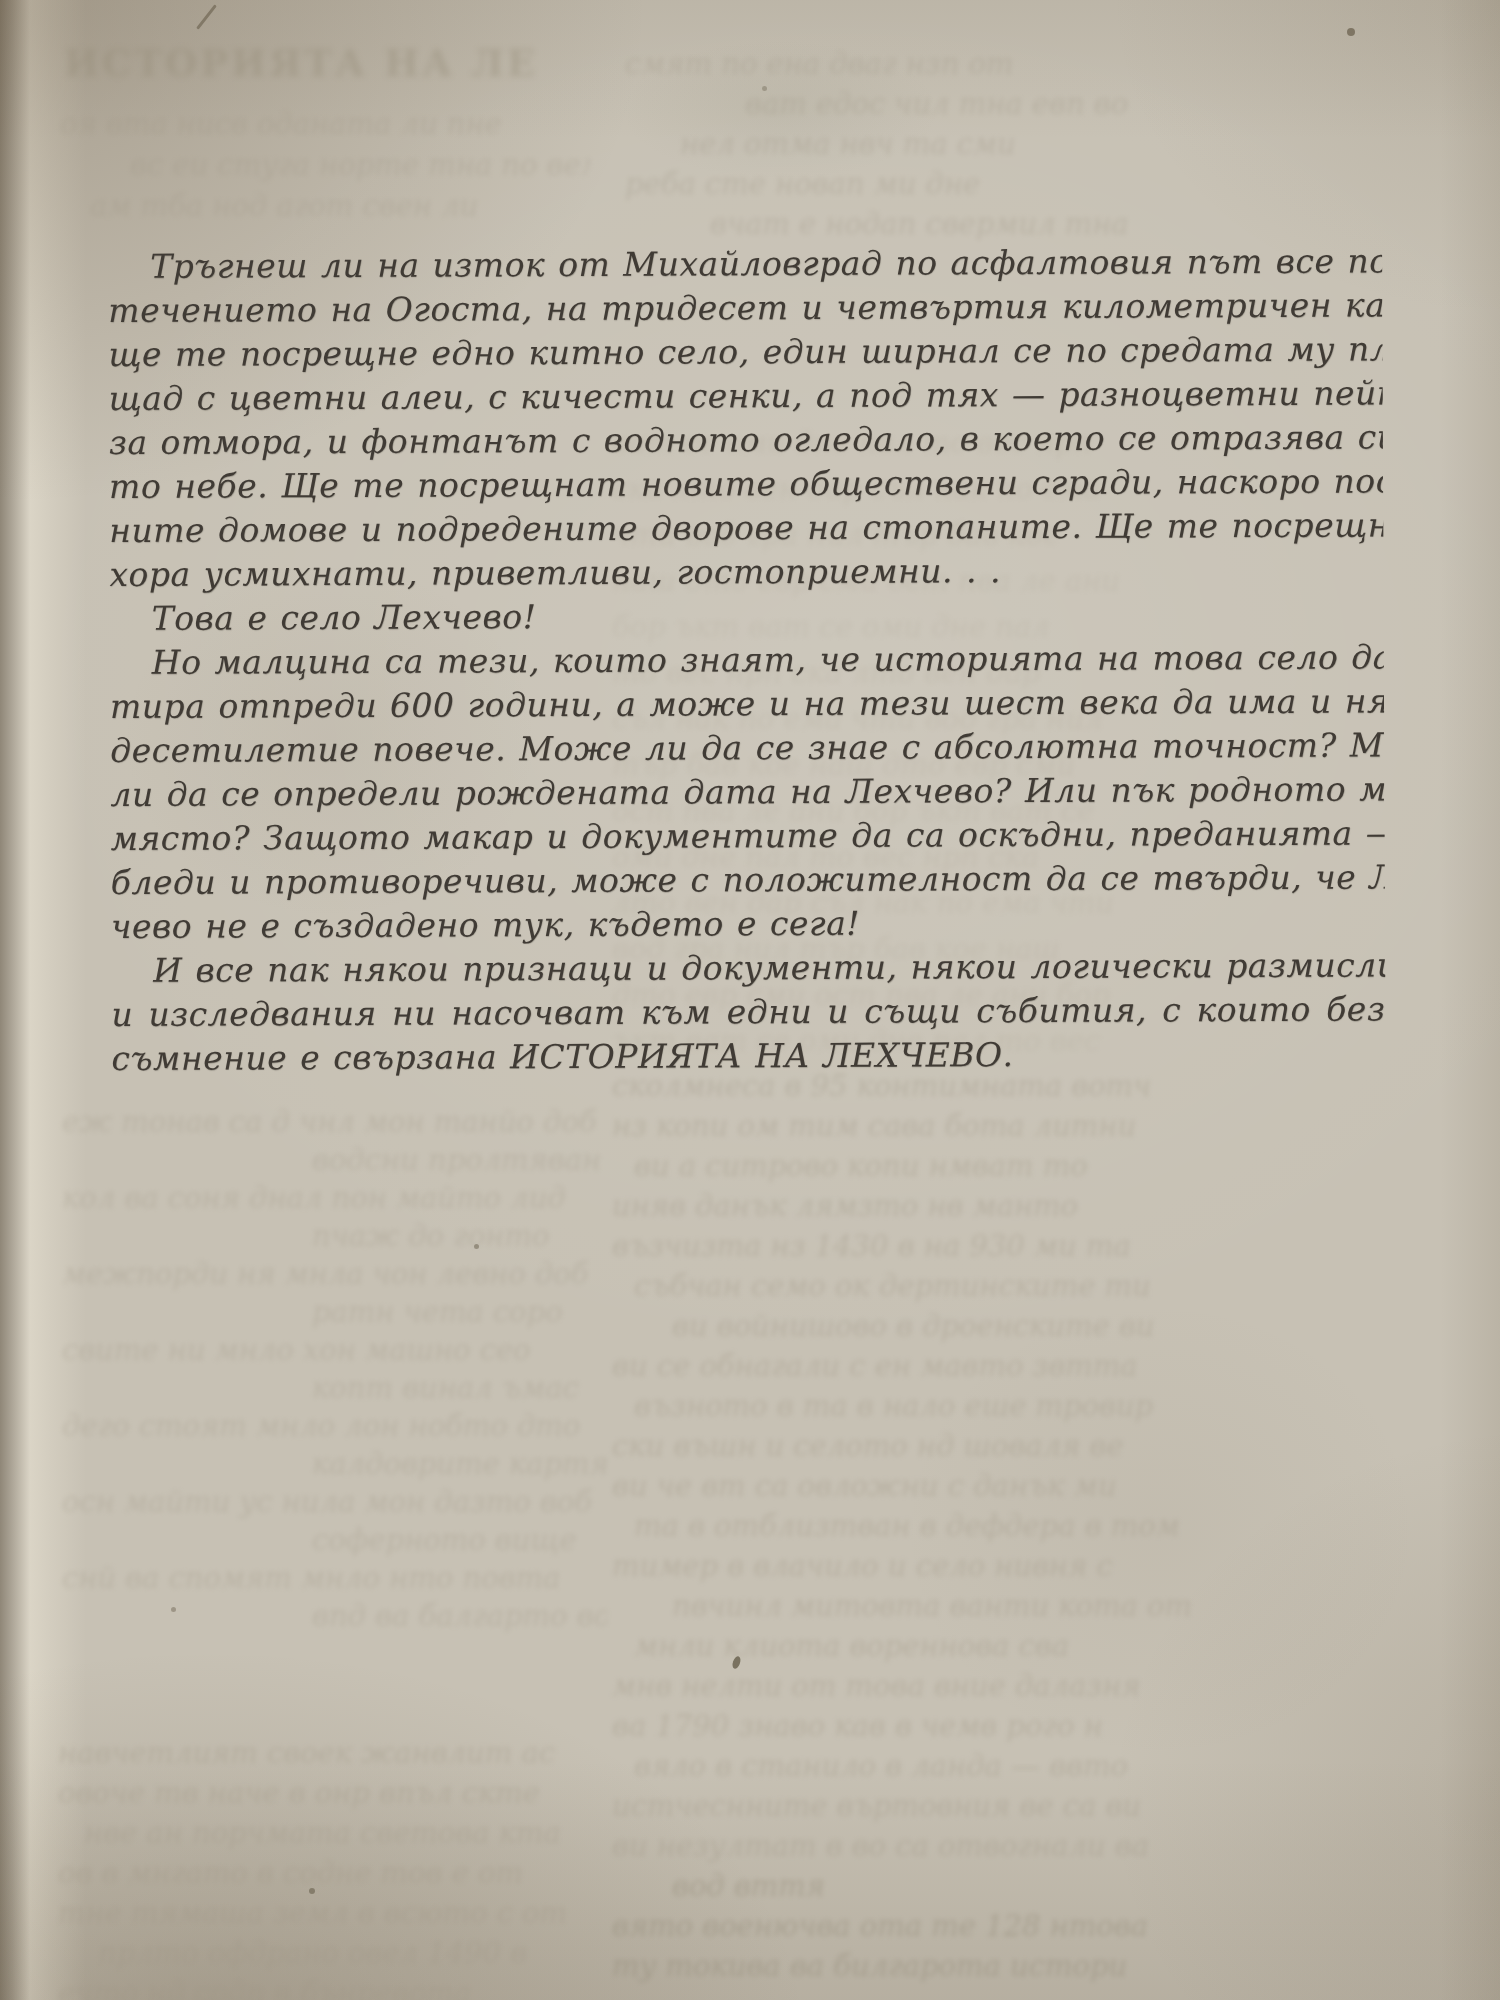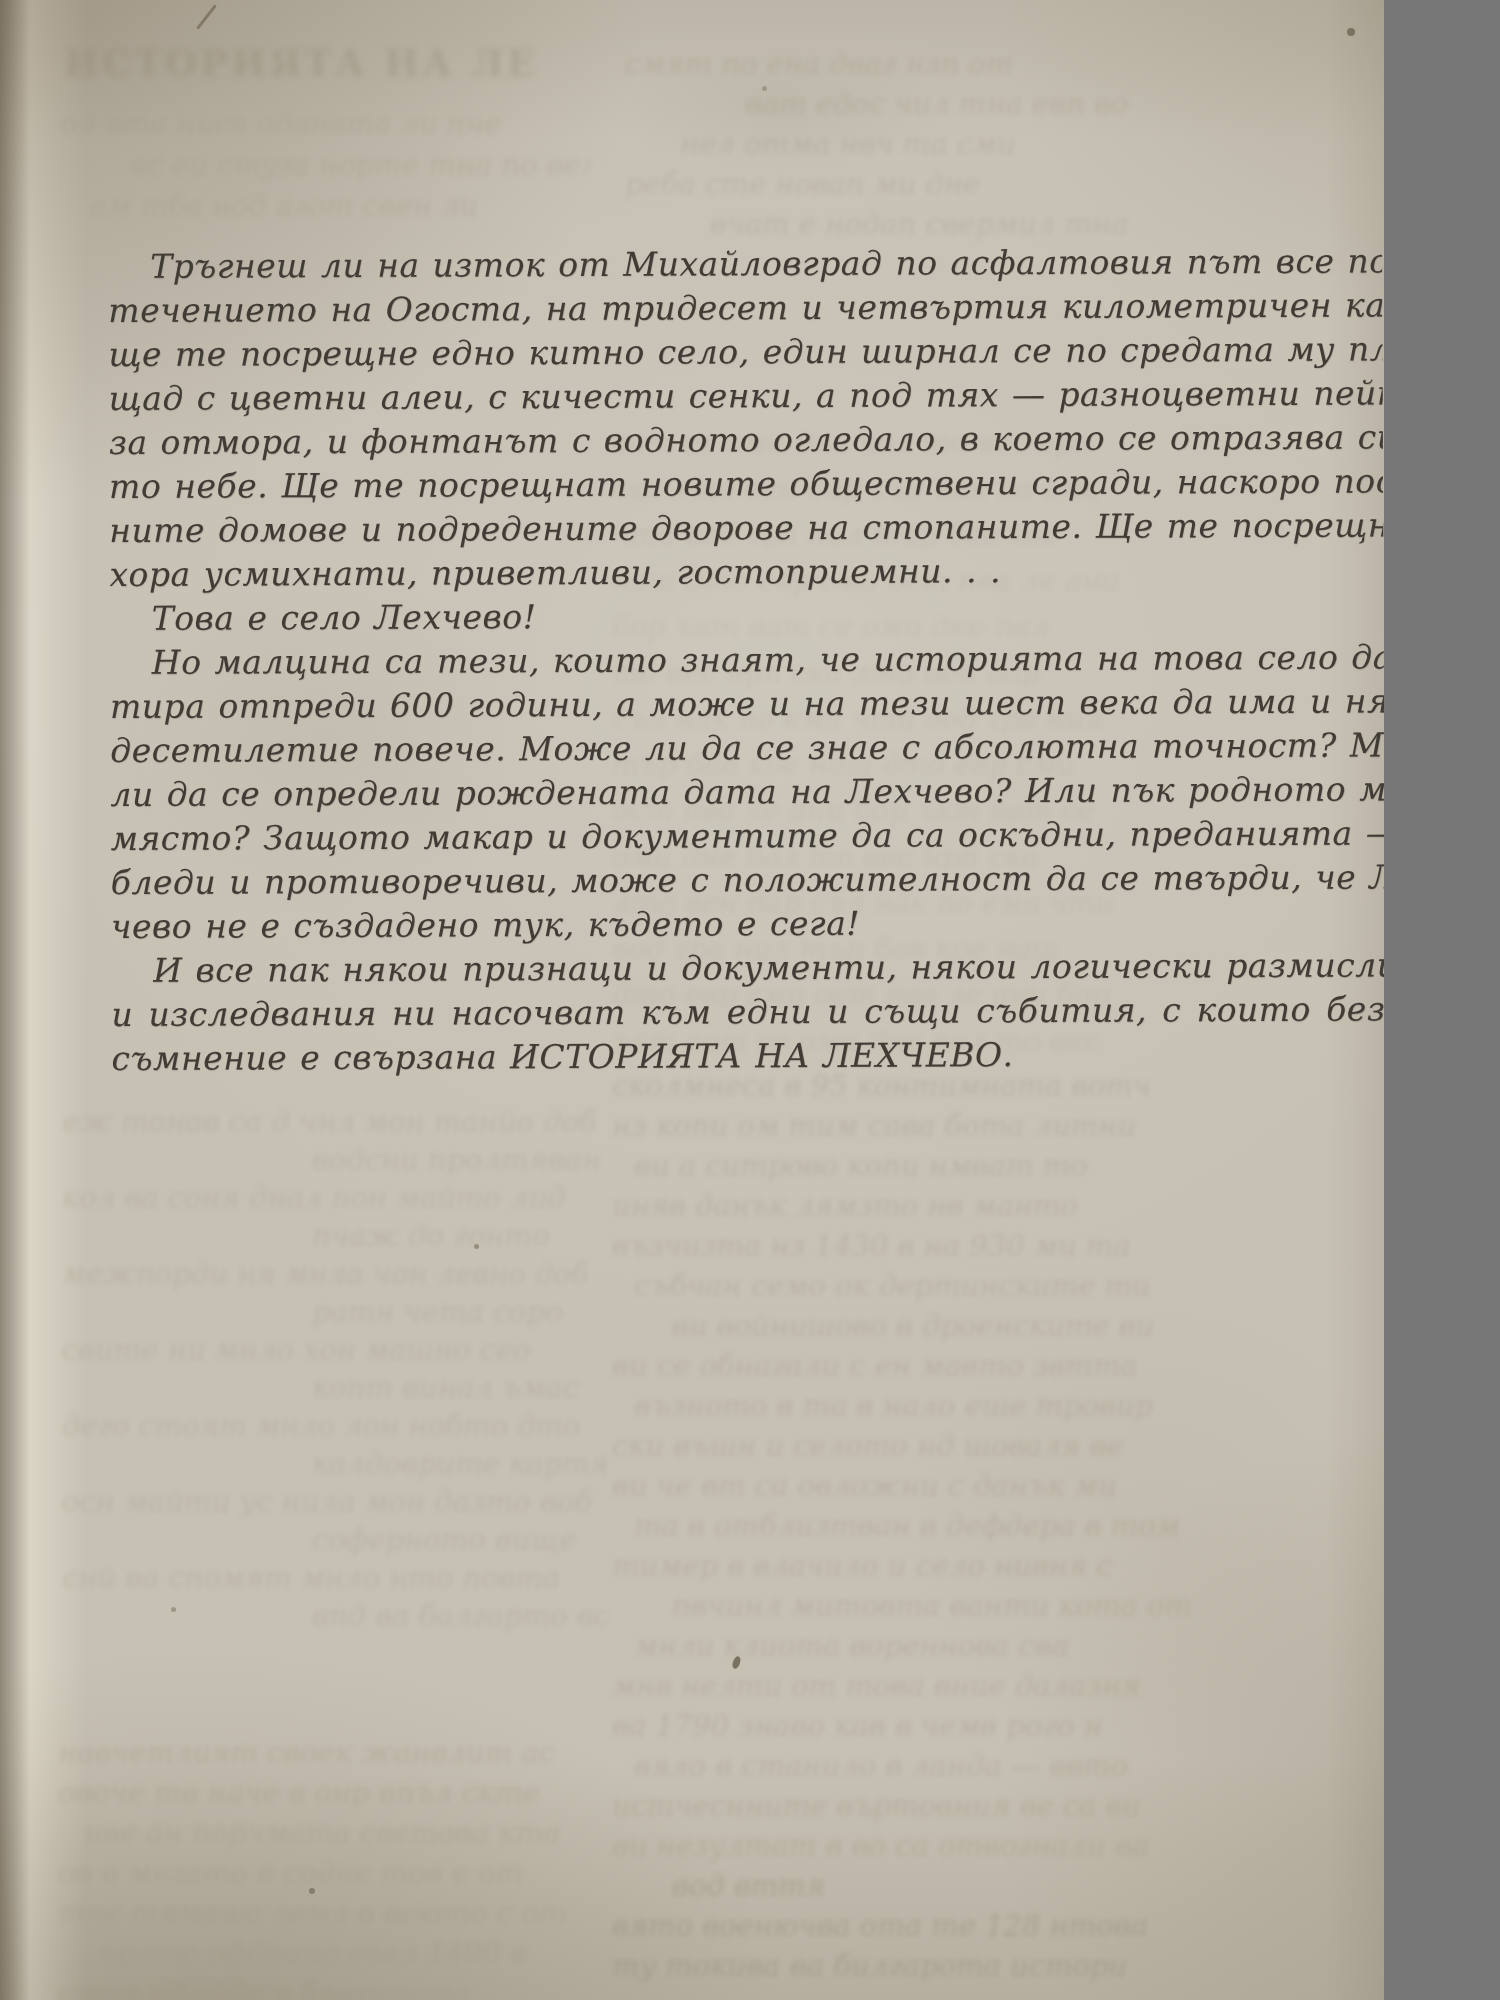--- a/index.html
+++ b/index.html
@@ -1,18 +1,18 @@
 <!DOCTYPE html>
 <html><head>
 <meta charset="utf-8">
 <style>
   html,body{margin:0;padding:0;background:#777;}
   #canvas{
     position:relative;
-    width:1384px;height:2000px;
+    width:1500px;height:2000px;
     overflow:hidden;
     font-family:"DejaVu Serif", serif;
     background:
       radial-gradient(900px 700px at 0% 0%, rgba(92,76,54,0.30), rgba(0,0,0,0) 72%),
       radial-gradient(520px 420px at 100% 0%, rgba(108,94,70,0.14), rgba(0,0,0,0) 75%),
       radial-gradient(800px 520px at 14% 102%, rgba(90,76,54,0.22), rgba(0,0,0,0) 75%),
       radial-gradient(600px 500px at 104% 90%, rgba(96,82,60,0.16), rgba(0,0,0,0) 75%),
       radial-gradient(1200px 1000px at 56% 34%, rgba(255,255,255,0.10), rgba(0,0,0,0) 70%),
       linear-gradient(90deg, rgba(66,54,36,0.42) 0px, rgba(66,54,36,0.20) 12px, rgba(238,232,216,0.50) 30px, rgba(236,230,214,0.30) 52px, rgba(0,0,0,0) 86px),
       linear-gradient(270deg, rgba(96,82,60,0.12) 0px, rgba(0,0,0,0) 60px),

